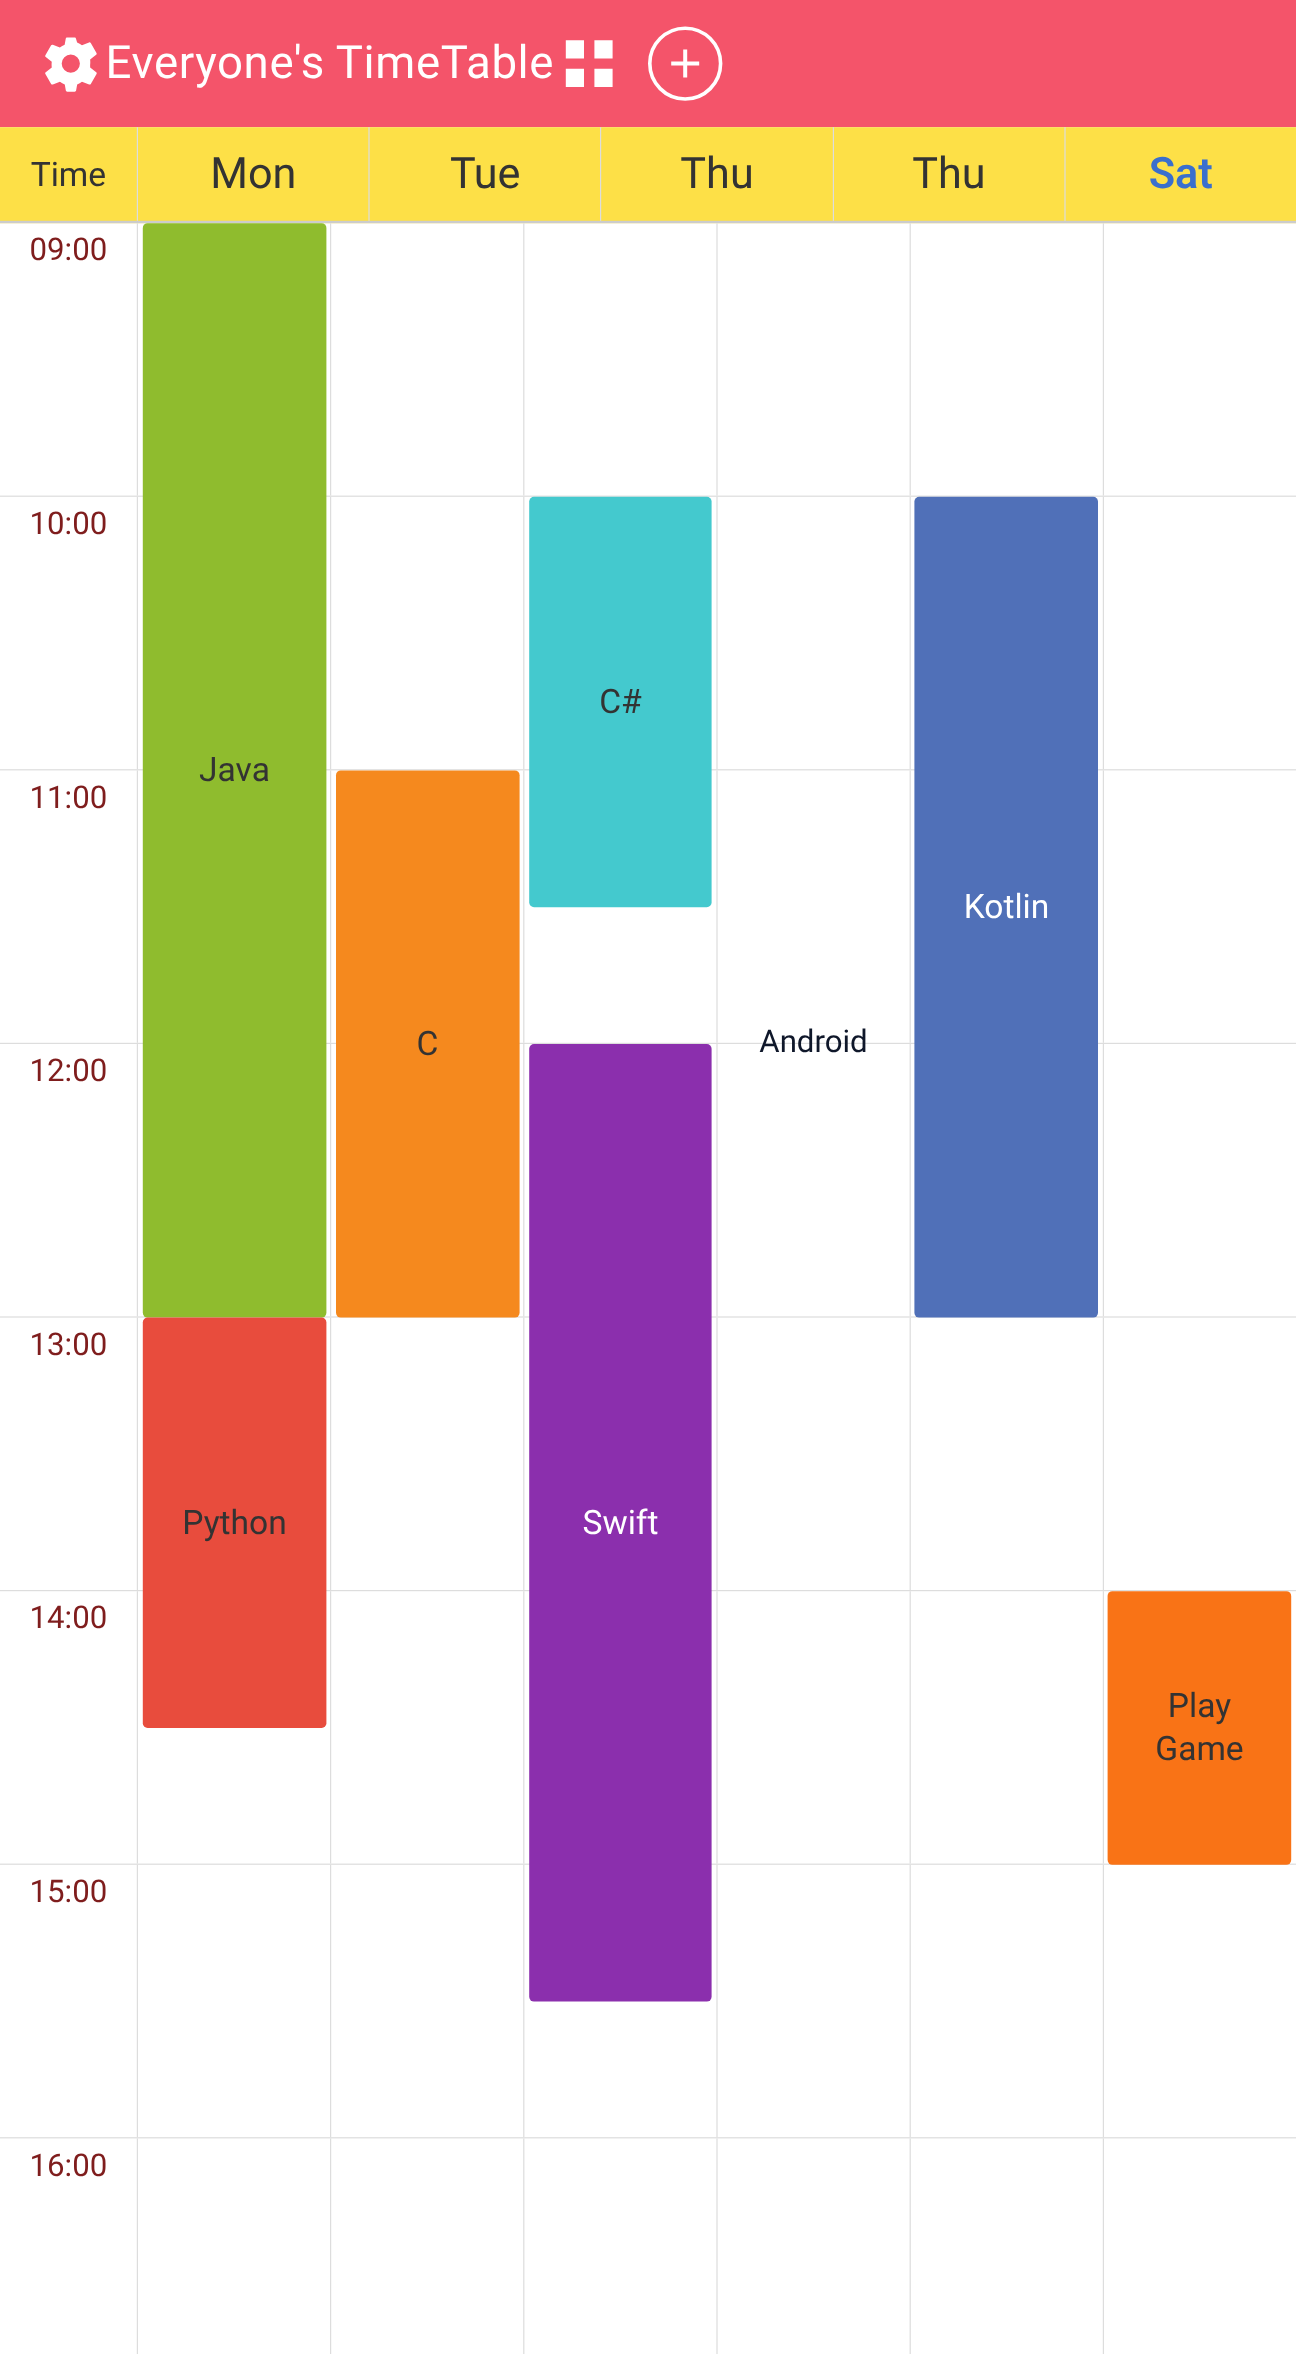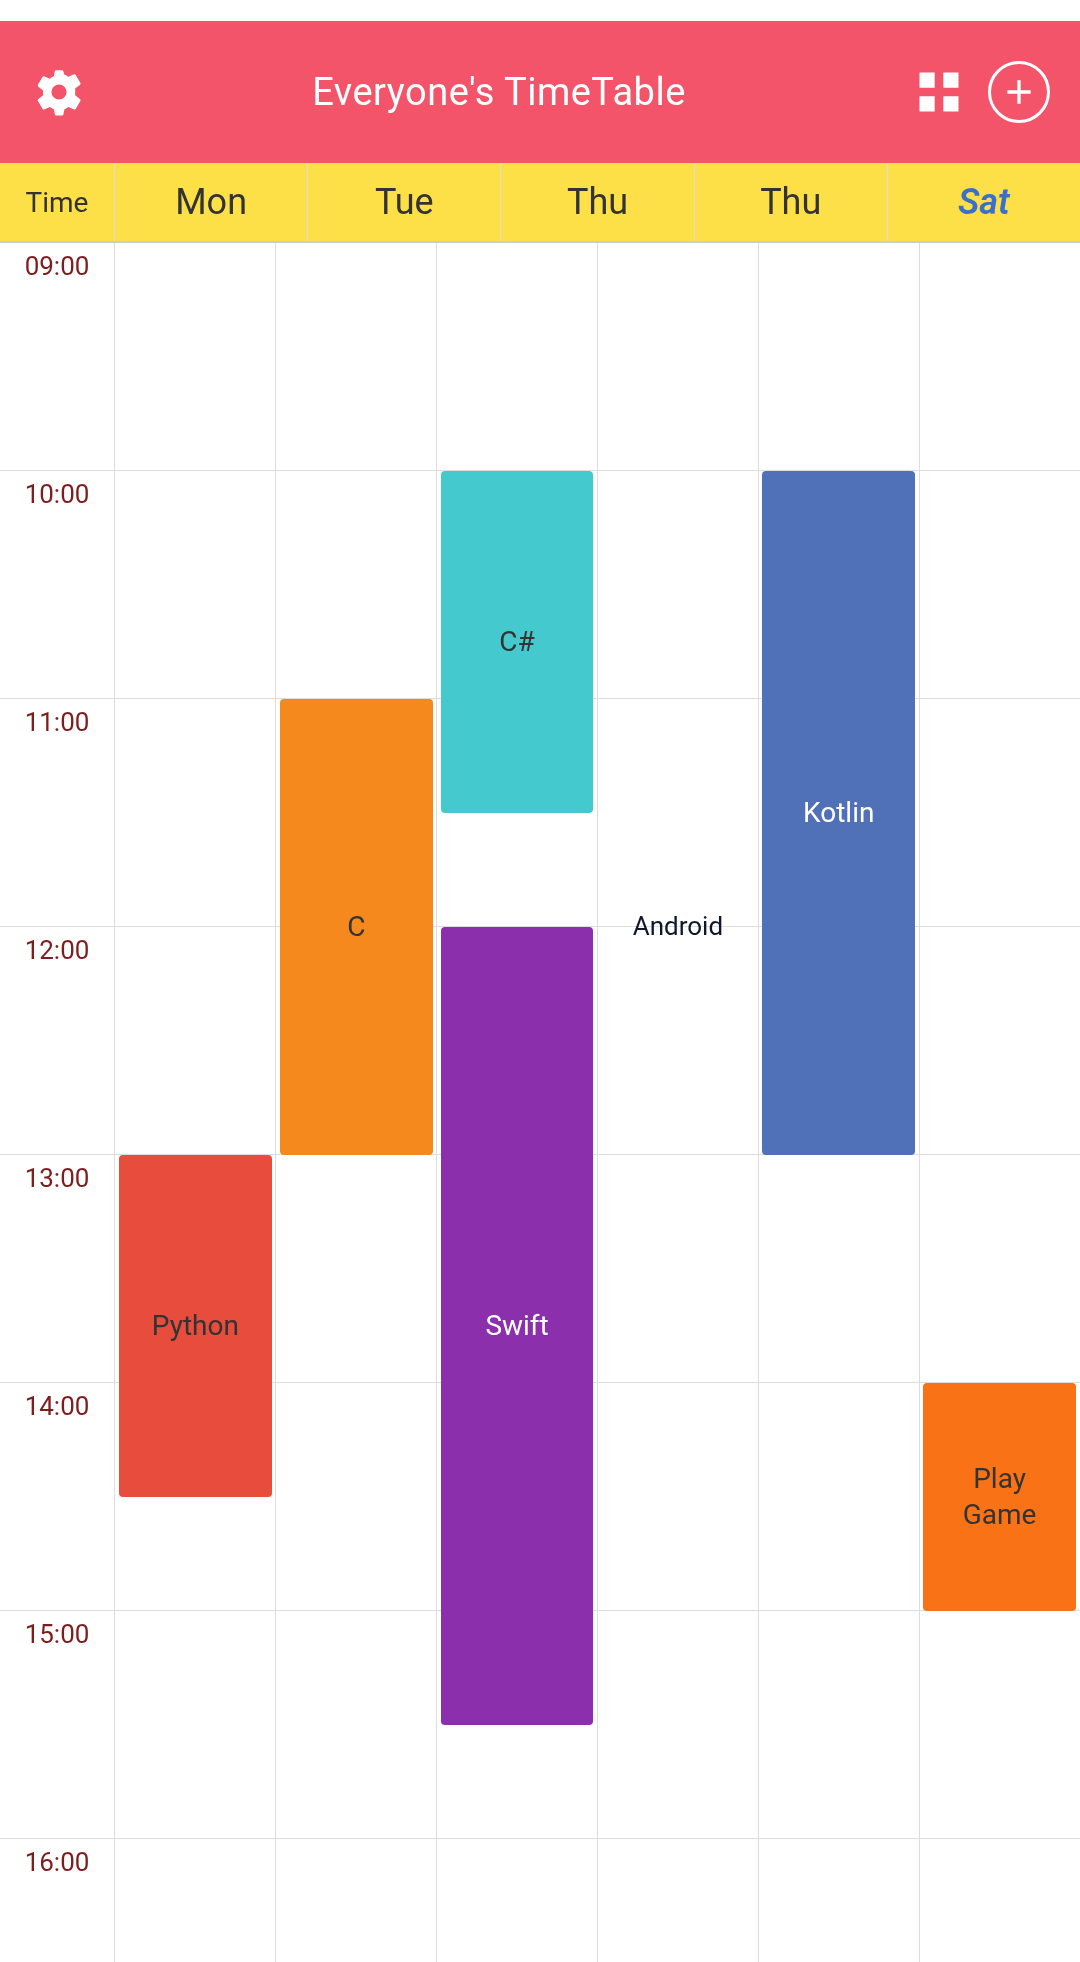--- a/index.html
+++ b/index.html
@@ -7,26 +7,25 @@
       width: 1080px;
       height: 1962px;
       font-family: 'Roboto', Arial, sans-serif;
       background: #fff;
       overflow: hidden;
     }
 
     
     .header {
       background: #f4546a;
-      height: 142px;
-      display: flex;
-      align-items: center;
-      justify-content: space-between;
+      height: 106px;
+      display: flex;
+      align-items: center;
+      justify-content: flex-start;
       padding: 0 30px;
-      margin-top: 21px;
     }
     .header-title {
       color: #fff;
       font-size: 38px;
       font-weight: 400;
       letter-spacing: 0.5px;
     }
     .header-icons {
       display: flex;
       align-items: center;
@@ -82,21 +81,20 @@
       font-size: 36px;
       color: #333;
       border-right: 1px solid #ddd;
     }
     .day-col-header.active {
       color: #3a6fcd;
       font-weight: 600;
     }
     .day-col-header:last-child {
       border-right: none;
-      font-style: italic;
     }
     .time-row {
       display: flex;
       height: 228px;
       border-bottom: 1px solid #ddd;
     }
     .time-label {
       width: 115px;
       min-width: 115px;
       display: flex;
@@ -264,20 +262,21 @@
       </div>
       <div class="time-row">
         <div class="time-label">16:00</div>
         <div class="day-cell"></div>
         <div class="day-cell"></div>
         <div class="day-cell"></div>
         <div class="day-cell"></div>
         <div class="day-cell"></div>
         <div class="day-cell"></div>
       </div>
+      <div class="event-block ev-green" style="top: 0px; left: 119px; width: 152.833px; height: 912px; white-space: pre-line;">Java</div>
       <div class="event-block ev-orange" style="top: 456px; left: 279.833px; width: 152.833px; height: 456px; white-space: pre-line;">C</div>
       <div class="event-block ev-cyan" style="top: 228px; left: 440.667px; width: 152.833px; height: 342px; white-space: pre-line;">C#</div>
       <div class="event-block ev-purple" style="top: 684px; left: 440.667px; width: 152.833px; height: 798px; white-space: pre-line;">Swift</div>
       <div class="event-block ev-android" style="top: 570px; left: 601.5px; width: 152.833px; height: 228px; white-space: pre-line;">Android</div>
       <div class="event-block ev-red" style="top: 912px; left: 119px; width: 152.833px; height: 342px; white-space: pre-line;">Python</div>
       <div class="event-block ev-blue" style="top: 228px; left: 762.333px; width: 152.833px; height: 684px; white-space: pre-line;">Kotlin</div>
       <div class="event-block ev-yellow" style="top: 1140px; left: 923.167px; width: 152.833px; height: 228px; white-space: pre-line;">Play
 Game</div>
     </div>
 </div>

